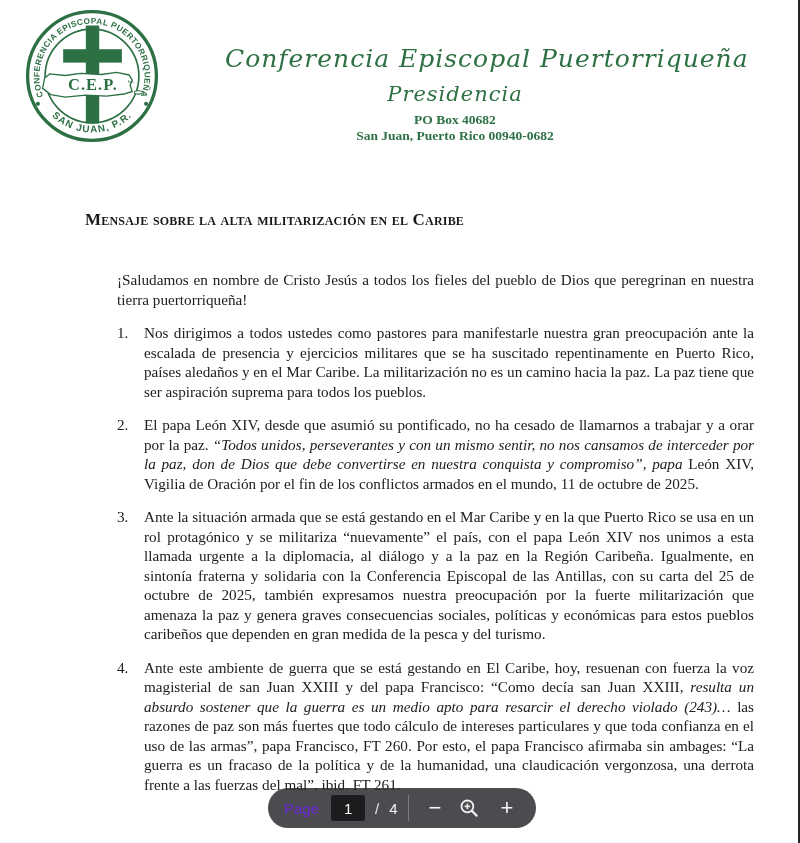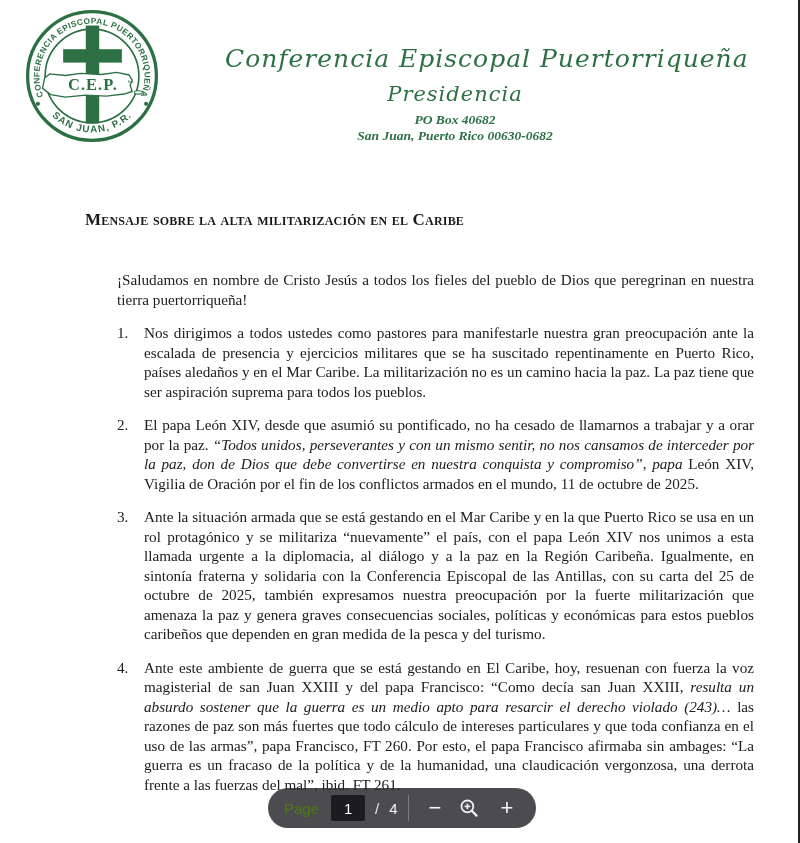--- a/index.html
+++ b/index.html
@@ -19,21 +19,21 @@
   }
   .org-name {
     font-family:"DejaVu Serif", serif; font-style:italic; font-size:25px;
     letter-spacing:1px; white-space:nowrap;
   }
   .office {
     font-family:"DejaVu Serif", serif; font-style:italic; font-size:21px;
     margin-top:9px; letter-spacing:1px;
   }
   .addr {
-    font-style:italic; font-weight:bold; font-size:13.5px; line-height:16px;
+    font-weight:bold; font-size:13.5px; line-height:16px;
     margin-top:6px;
   }
   .addr div { margin:0; }
   
   .doc-title {
     position:absolute; left:85px; top:210px; width:637px; 
     font-weight:bold; font-variant:small-caps; font-size:17px; color:#1a1a1a;
     letter-spacing:0.2px;
   }
   .content {
@@ -47,21 +47,21 @@
   .num-item .itext { flex:1; }
   .itext i { font-style:italic; }
   
   .pdf-toolbar {
     position:absolute; left:268px; top:788px; width:268px; height:40px;
     background:rgba(42,42,46,0.84); border-radius:20px;
     display:flex; align-items:center; color:#f1f1f1;
     font-family:"Liberation Sans", sans-serif; font-size:15px;
     padding:0 18px 0 16px;
   }
-  .pdf-toolbar .page-label { color:#4d7c0f; }
+  .pdf-toolbar .page-label { color:#6d28d9; }
   .page-box {
     margin-left:12px; width:34px; height:26px; background:#1c1c1e;
     border-radius:2px; display:flex; align-items:center; justify-content:center;
     color:#fff;
   }
   .slash { margin-left:10px; color:#e6e6e6; }
   .total { margin-left:10px; color:#f4f4f4; }
   .tb-spacer { flex:1; }
   .tb-divider { width:1px; height:26px; background:rgba(255,255,255,0.28); }
   .tb-btn {
@@ -103,21 +103,21 @@
       <circle cx="13.5" cy="93" r="2" fill="#2d7044"></circle>
       <circle cx="118.5" cy="93" r="2" fill="#2d7044"></circle>
     </svg>
   </div>
 
   <div class="head-block">
     <div class="org-name">Conferencia Episcopal Puertorriqueña</div>
     <div class="office">Presidencia</div>
     <div class="addr">
       <div>PO Box 40682</div>
-      <div>San Juan, Puerto Rico 00630-0682</div>
+      <div>San Juan, Puerto Rico 00940-0682</div>
     </div>
   </div>
 
   <div class="doc-title">Mensaje sobre la alta militarización en el Caribe</div>
 
   <div class="content">
     <p class="greeting">¡Saludamos en nombre de Cristo Jesús a todos los fieles del pueblo de Dios que peregrinan en nuestra tierra puertorriqueña!</p>
     <ol class="num-list">
       <li class="num-item">
         <span class="num">1.</span>

